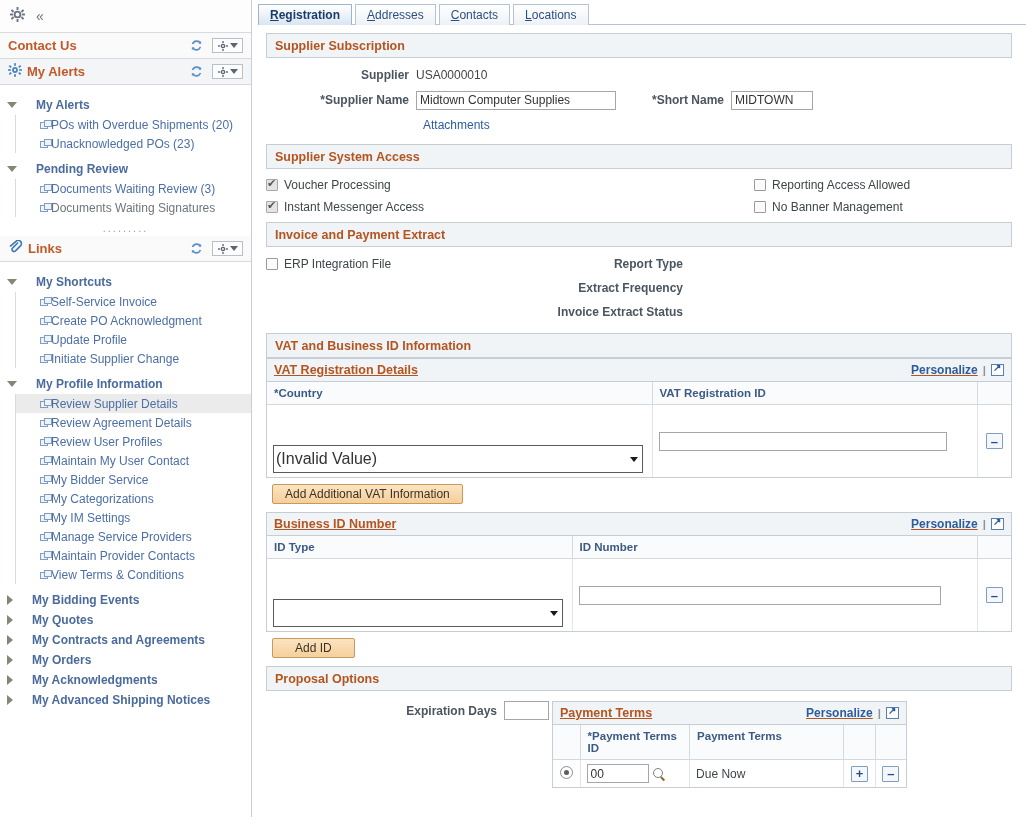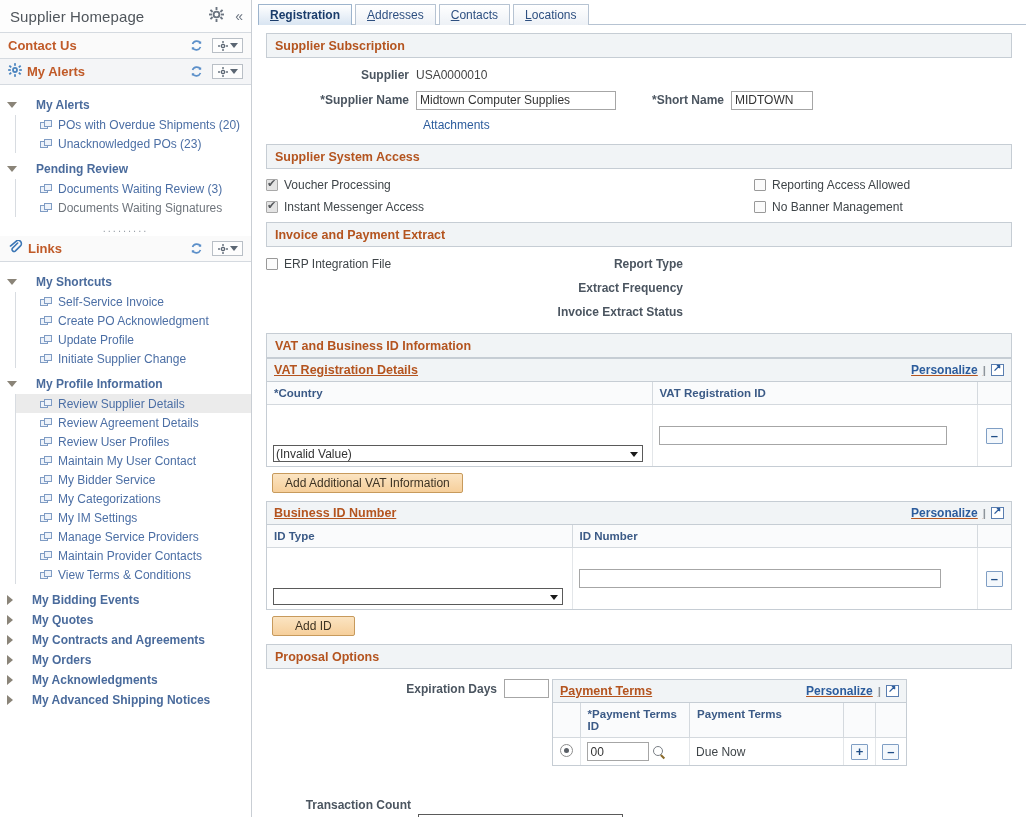--- a/index.html
+++ b/index.html
@@ -73,21 +73,21 @@
   .tri {
     width: 0; height: 0; flex: none;
     border-left: 5px solid transparent; border-right: 5px solid transparent;
     border-top: 6px solid #8a8478;
   }
   .tri.closed {
     border-top: 5px solid transparent; border-bottom: 5px solid transparent;
     border-left: 6px solid #8a8478; border-right: 0;
   }
   .tree-leaf {
-    display: flex; align-items: center; gap: 7px;
+    display: flex; align-items: center; 
     padding: 2px 0 2px 24px; cursor: pointer; height: 19px;
   }
   .tree-leaf.sel { background: #ebebeb; }
   .leaf-lbl { font-size: 12px; color: #4c6fa5; }
   .leaf-lbl.dim { color: #6f757c; }
   .ic-win {
     width: 11px; height: 10px; flex: none; position: relative;
   }
   .ic-win:before, .ic-win:after {
     content: ""; position: absolute; border: 1px solid #7f9cc4;
@@ -159,23 +159,23 @@
     padding-right: 7px;
   }
   .req { color: #4b5560; font-weight: bold; }
   .fval { font-size: 12px; color: #444; }
   input[type=text] {
     font-family: "Liberation Sans", sans-serif; font-size: 12px;
     color: #333; border: 1px solid #a6a6a6; background: #fff;
     height: 19px; padding: 1px 3px; outline: none;
   }
   select, .fakesel {
-    font-family: "Liberation Sans", sans-serif; font-size: 12px;
+    font-family: "Liberation Sans", sans-serif; font-size: 16px;
     color: #333; border: 1px solid #5a5a5a; background: #fff;
-    height: 17px; padding: 0 2px; margin-top: 36px;
+    height: 28px; padding: 0 2px; margin-top: 36px;
   }
   .fakesel {
     display: flex; align-items: center; cursor: pointer; position: relative;
     padding-right: 16px;
   }
   .fakesel .sel-caret {
     position: absolute; right: 4px; top: 50%; margin-top: -2px;
     width: 0; height: 0; border-left: 4px solid transparent;
     border-right: 4px solid transparent; border-top: 5px solid #1a1a1a;
   }
@@ -260,21 +260,20 @@
   }
 </style>
 </head>
 <body>
 
 <div class="app">
 
   <div class="sidebar">
 
     <div class="sb-title-row">
-      <div class="sb-title">Supplier Homepage</div>
       <span class="ic-gear-plain">
         <svg width="15" height="15" viewBox="0 0 16 16" aria-hidden="true">
           <circle cx="8" cy="8" r="3.1" fill="none" stroke="#6b7480" stroke-width="2"></circle>
           <g fill="#6b7480">
             <rect x="7" y="0" width="2" height="3.2"></rect>
               <rect x="7" y="12.8" width="2" height="3.2"></rect>
             <rect x="0" y="7" width="3.2" height="2"></rect>
               <rect x="12.8" y="7" width="3.2" height="2"></rect>
             <rect x="1.7" y="2.6" width="2" height="3.2" transform="rotate(-45 2.7 4.2)"></rect>
             <rect x="12.3" y="10.2" width="2" height="3.2" transform="rotate(-45 13.3 11.8)"></rect>

